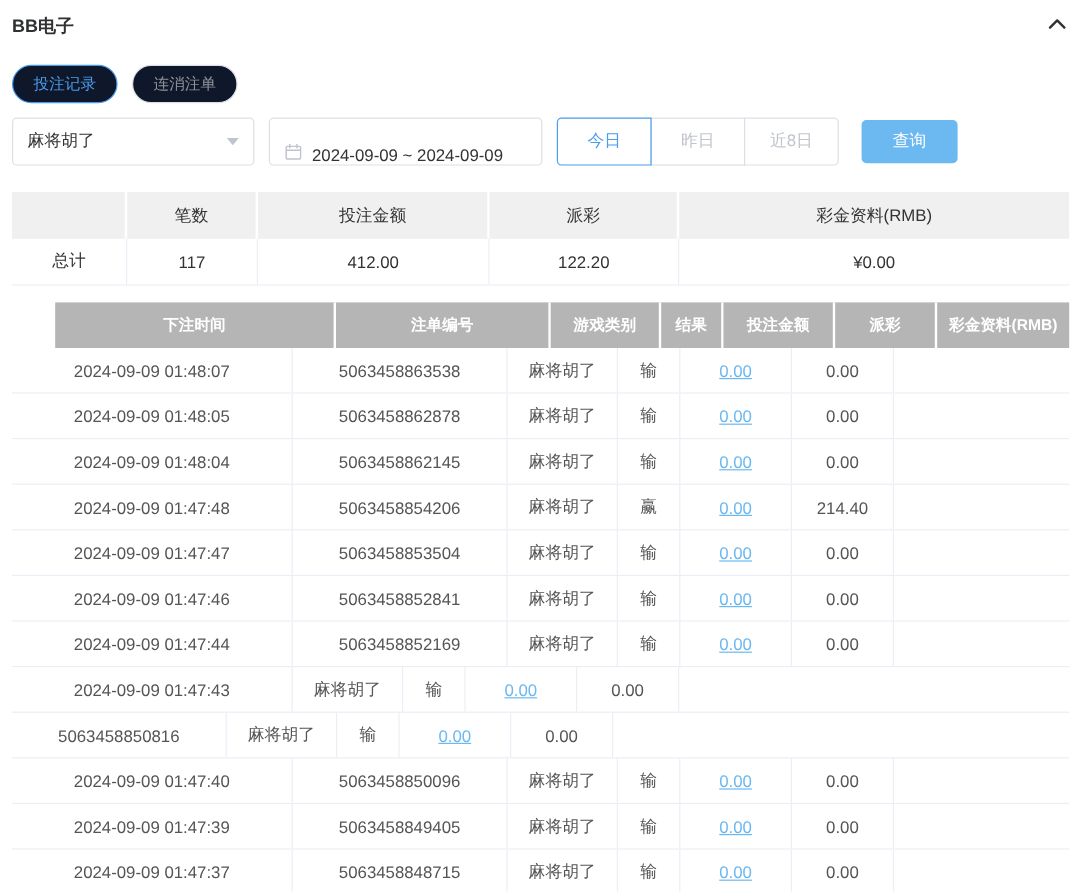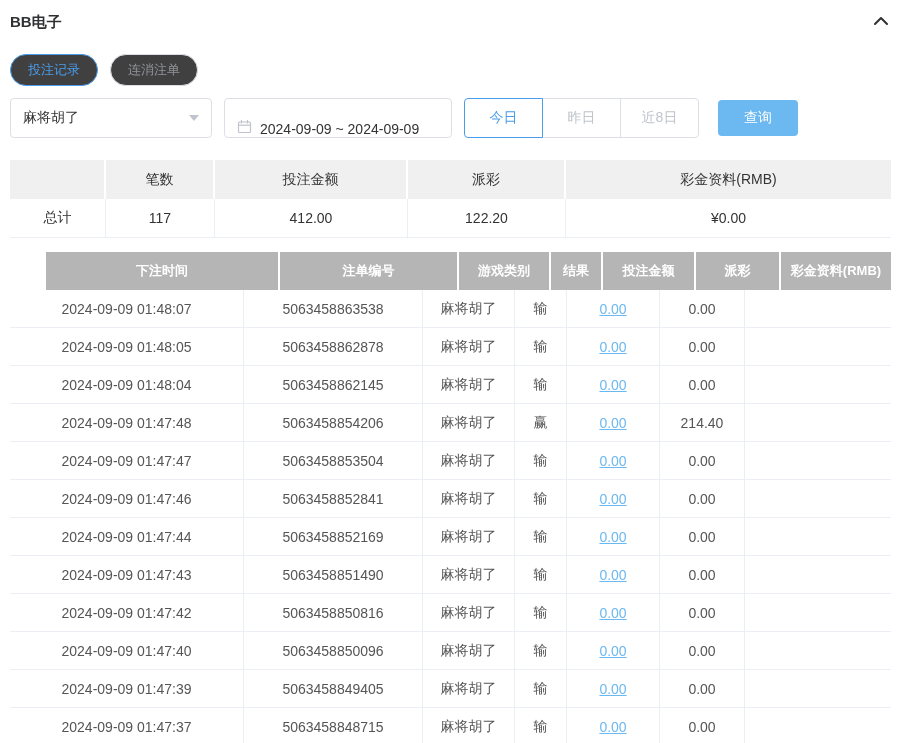--- a/index.html
+++ b/index.html
@@ -16,21 +16,21 @@
     display: flex; justify-content: space-between; align-items: center;
     padding-top: 11px; height: 34px;
   }
   .page-title { font-size: 15px; font-weight: bold; color: #303133; }
   .collapse-btn { cursor: pointer; display: flex; align-items: center; padding-right: 2px; }
 
   
   .tabs { display: flex; gap: 12px; margin-top: 20px; }
   .tab-pill {
     height: 32px; padding: 0 17px; border-radius: 16px;
-    border: 1px solid #dcdfe6; background: #404040;
+    border: 1px solid #dcdfe6; background: #0f172a;
     font-size: 13px; color: #909399; display: flex; align-items: center; cursor: pointer;
   }
   .tab-pill.active { border-color: #4a9cec; color: #4a9cec; }
 
   
   .filters { display: flex; margin-top: 12px; align-items: center; }
   .select-box {
     width: 202px; height: 40px; border: 1px solid #dcdfe6; border-radius: 4px;
     display: flex; align-items: center; justify-content: space-between;
     padding: 0 12px; font-size: 14px; color: #333; cursor: pointer; background: #fff;
@@ -255,32 +255,30 @@
     <div class="cell c-result">输</div>
     <div class="cell c-bet">
             <a class="bet-link">0.00</a>
           </div>
     <div class="cell c-payout">0.00</div>
     <div class="cell c-jackpot"></div>
   </div>
 
   <div class="t-row">
     <div class="cell c-time">2024-09-09 01:47:43</div>
-    <div class="cell c-order">5063458851490</div>
-    <div class="cell c-game">麻将胡了</div>
-    <div class="cell c-result">输</div>
-    <div class="cell c-bet">
-            <a class="bet-link">0.00</a>
-          </div>
-    <div class="cell c-payout">0.00</div>
-    <div class="cell c-jackpot"></div>
-  </div>
-
-  <div class="t-row">
-    <div class="cell c-time">2024-09-09 01:47:42</div>
+    <div class="cell c-game">麻将胡了</div>
+    <div class="cell c-result">输</div>
+    <div class="cell c-bet">
+            <a class="bet-link">0.00</a>
+          </div>
+    <div class="cell c-payout">0.00</div>
+    <div class="cell c-jackpot"></div>
+  </div>
+
+  <div class="t-row">
     <div class="cell c-order">5063458850816</div>
     <div class="cell c-game">麻将胡了</div>
     <div class="cell c-result">输</div>
     <div class="cell c-bet">
             <a class="bet-link">0.00</a>
           </div>
     <div class="cell c-payout">0.00</div>
     <div class="cell c-jackpot"></div>
   </div>
 

